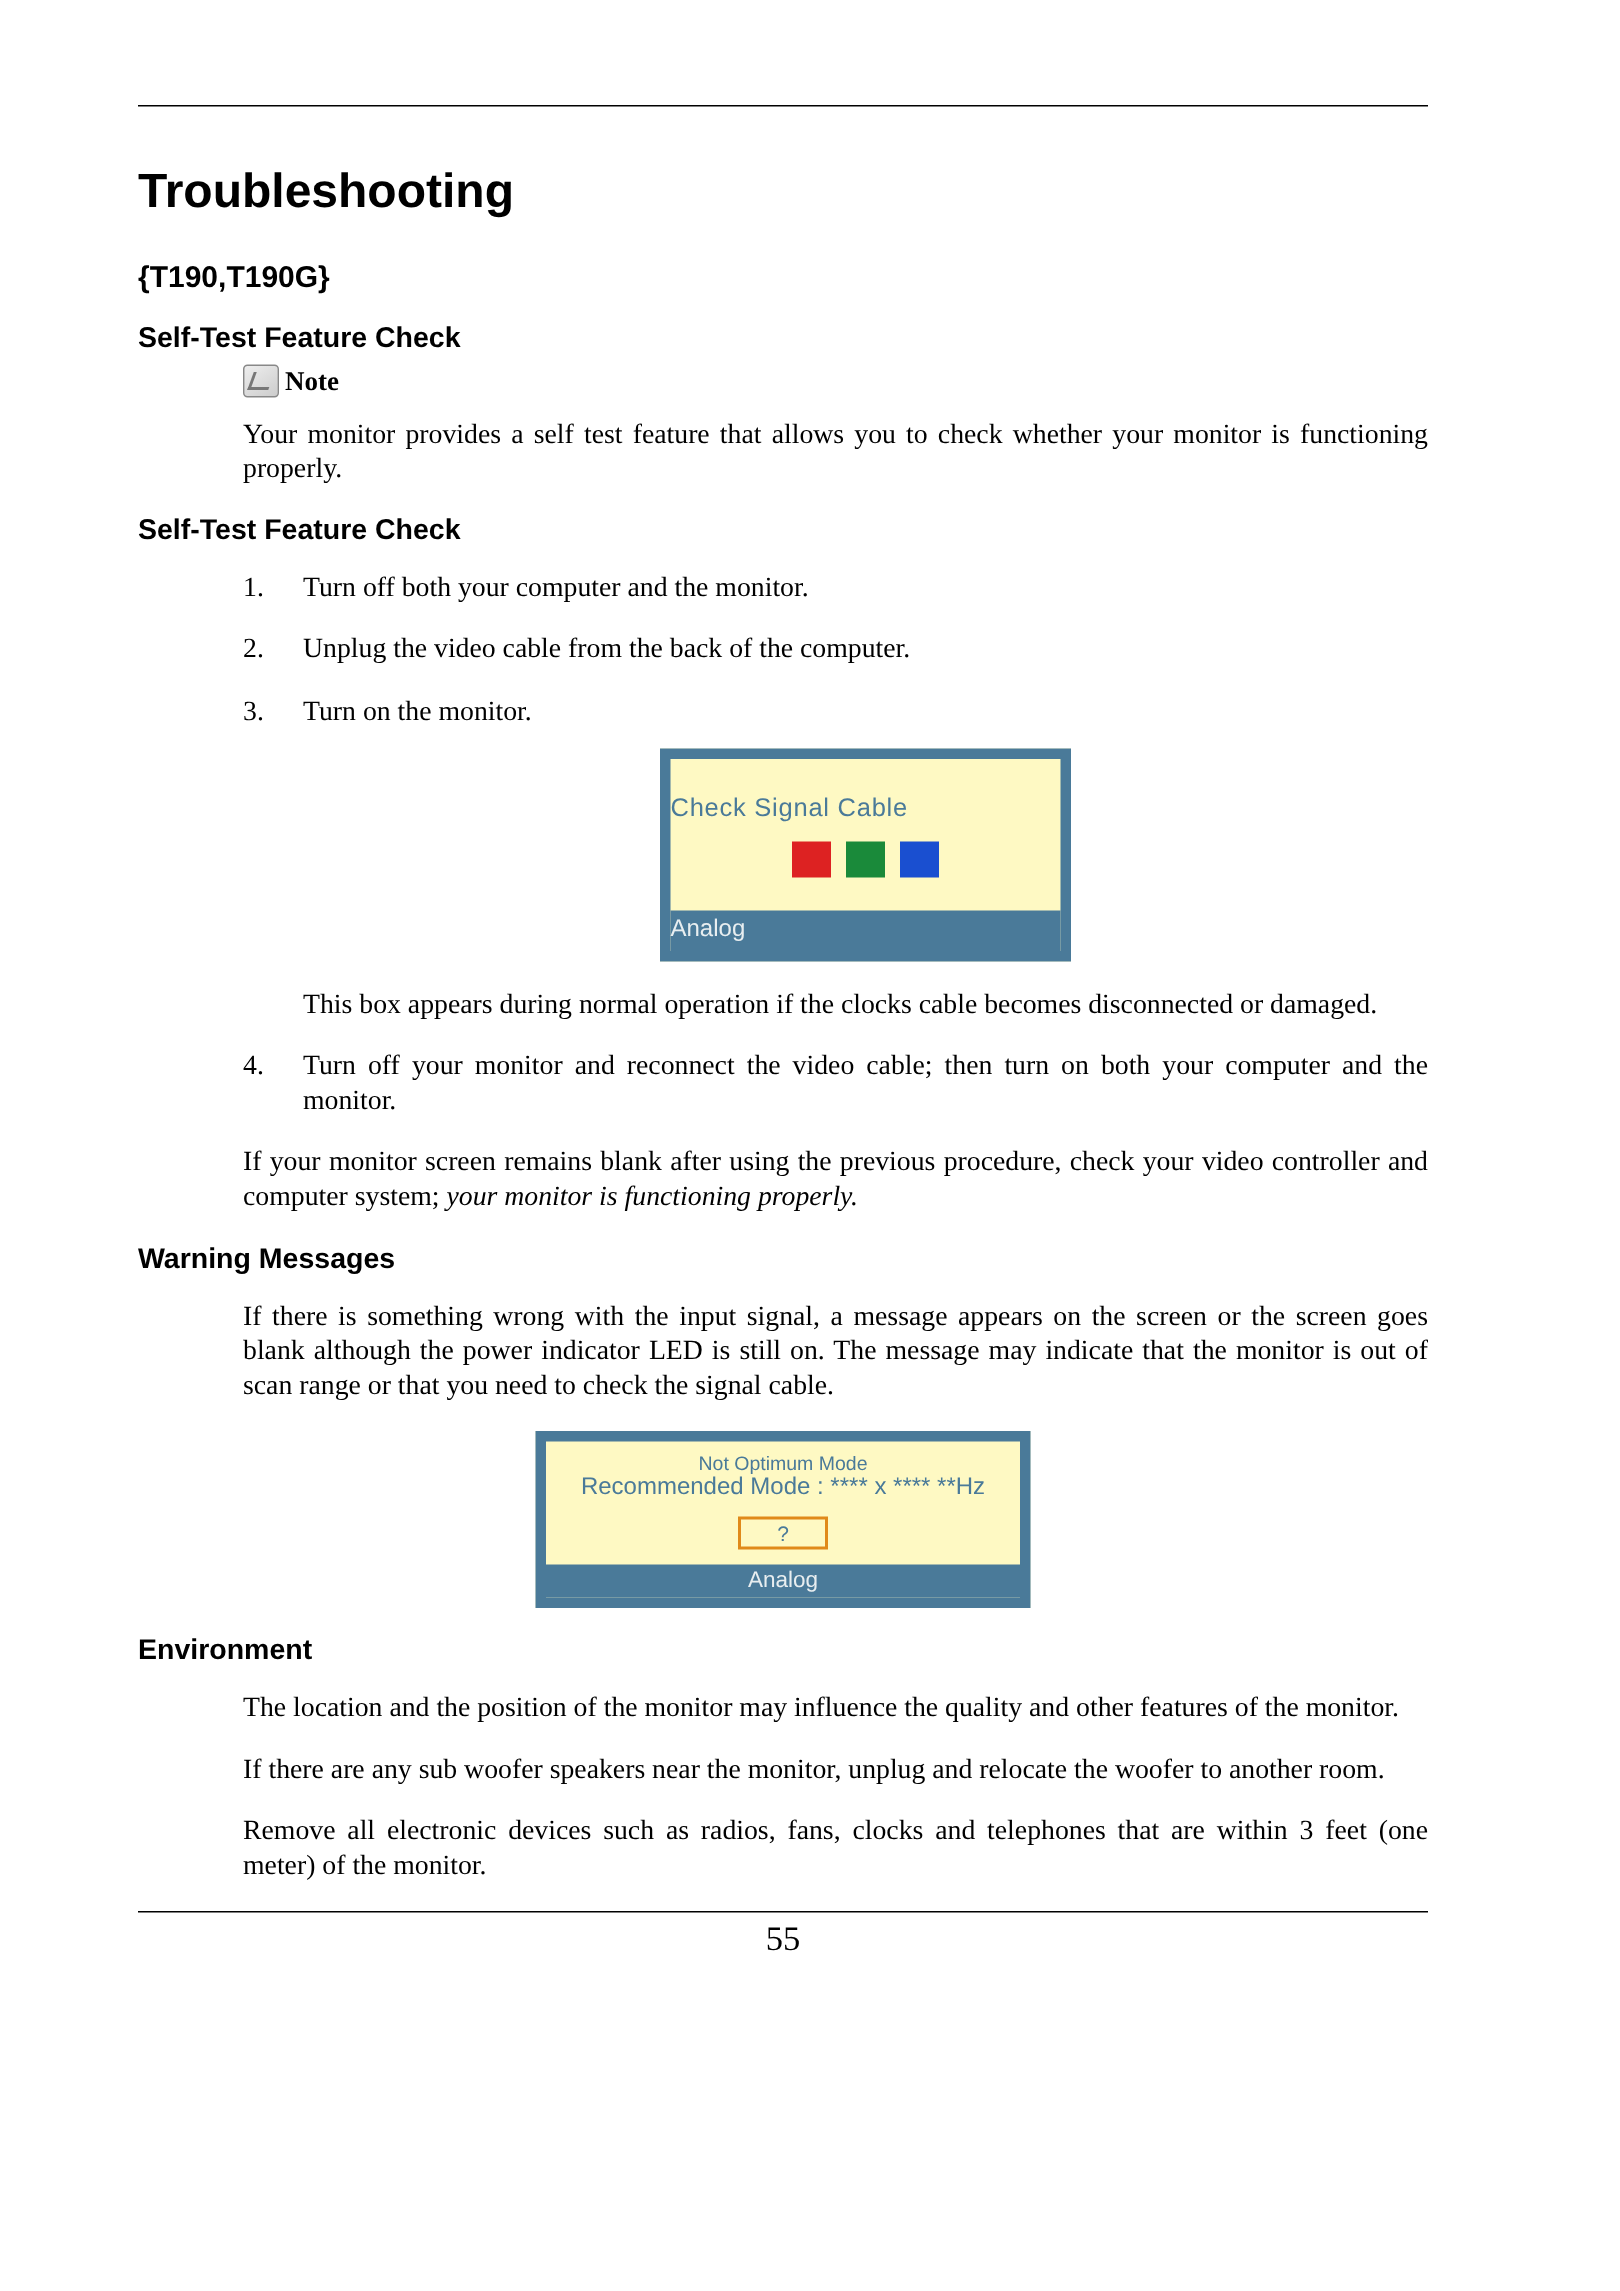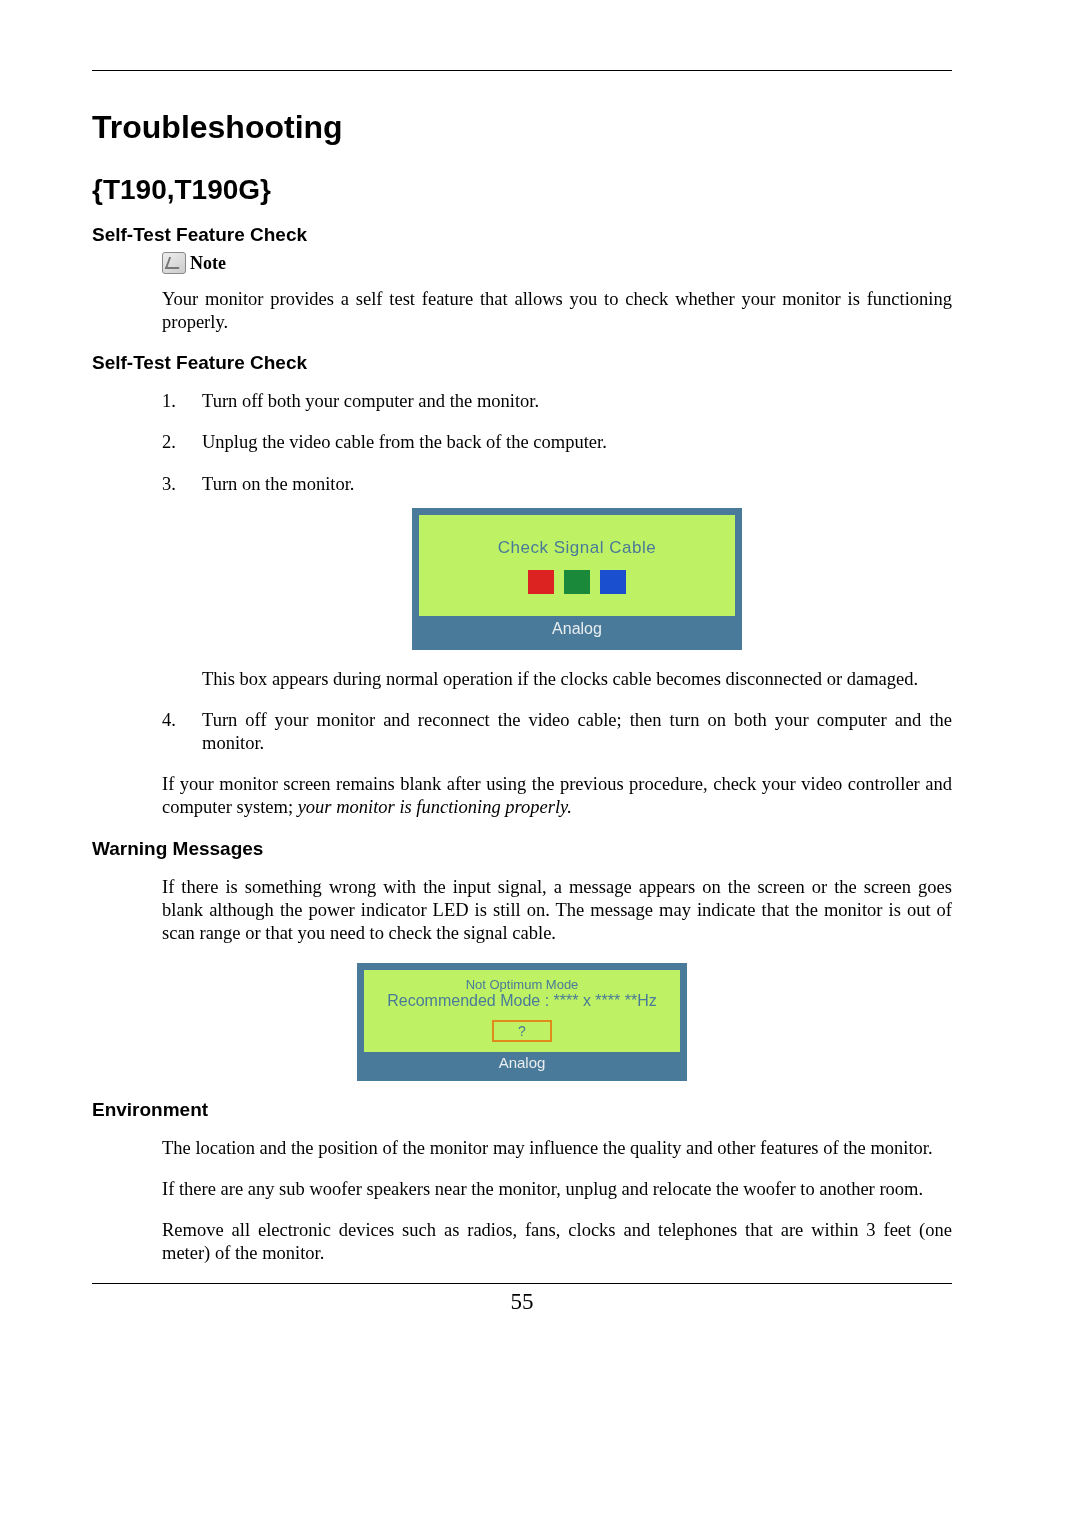--- a/index.html
+++ b/index.html
@@ -23,21 +23,21 @@
       margin-bottom: 38px;
     }
     .title {
       font-family: Arial, Helvetica, sans-serif;
       font-size: 32px;
       font-weight: bold;
       margin-bottom: 28px;
     }
     .subtitle {
       font-family: Arial, Helvetica, sans-serif;
-      font-size: 28px;
+      font-size: 20px;
       font-weight: bold;
       margin-bottom: 18px;
     }
     .section-heading {
       font-family: Arial, Helvetica, sans-serif;
       font-size: 19px;
       font-weight: bold;
       margin-bottom: 6px;
     }
     .section-heading.spaced {
@@ -105,25 +105,25 @@
     .step-sub {
       margin-top: 18px;
       text-align: justify;
     }
     .italic {
       font-style: italic;
     }
 
     
     .signal-box {
-      width: 330px;
+      width: 274px;
       margin: 12px auto 18px auto;
       border: 7px solid #4a7a99;
-      background: #bef264;
-      text-align: center;
+      background: #fef9c3;
+      text-align: left;
     }
     .signal-box .csc-title {
       font-family: Arial, Helvetica, sans-serif;
       color: #4a7a99;
       font-size: 17px;
       padding: 22px 0 12px 0;
       letter-spacing: 0.5px;
     }
     .signal-box .squares {
       display: flex;
@@ -144,21 +144,21 @@
       font-family: Arial, Helvetica, sans-serif;
       font-size: 16px;
       padding: 3px 0 4px 0;
     }
 
     
     .optimum-box {
       width: 330px;
       margin: 12px auto 8px auto;
       border: 7px solid #4a7a99;
-      background: #bef264;
+      background: #fef9c3;
       text-align: center;
     }
     .optimum-box .opt-title {
       font-family: Arial, Helvetica, sans-serif;
       color: #4a7a99;
       font-size: 13px;
       padding-top: 7px;
     }
     .optimum-box .opt-sub {
       font-family: Arial, Helvetica, sans-serif;

